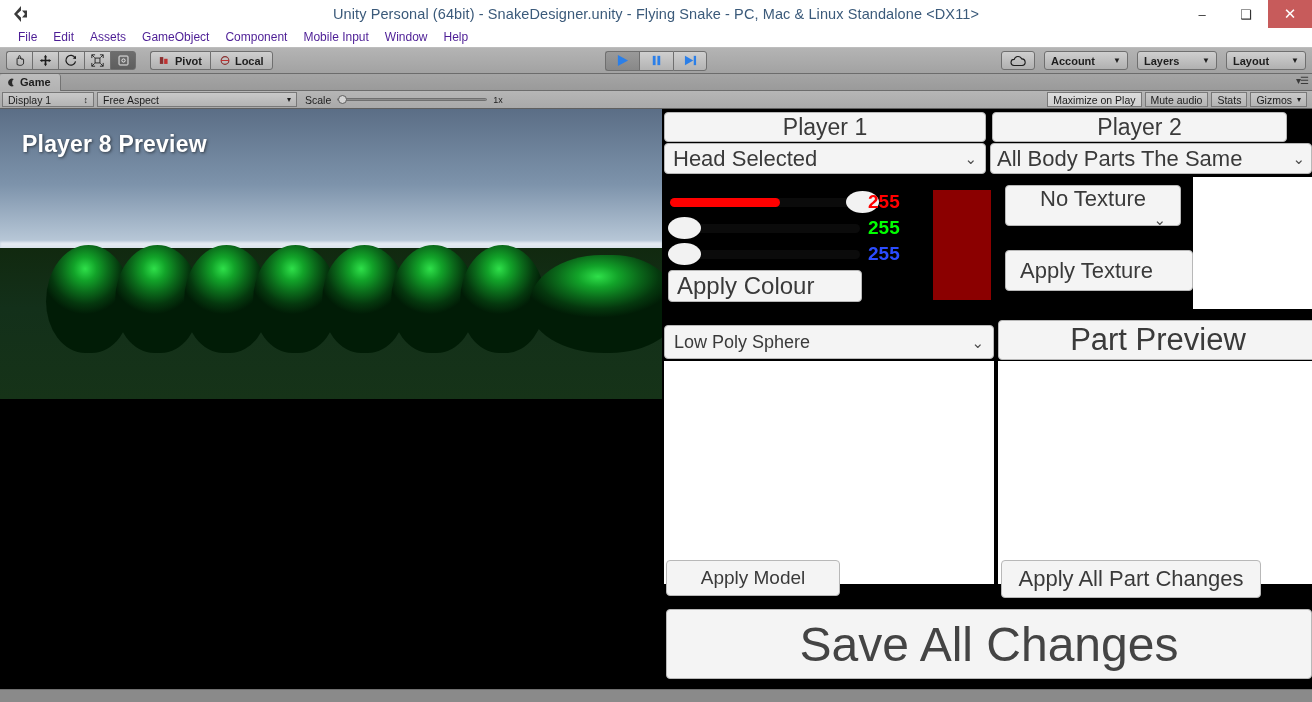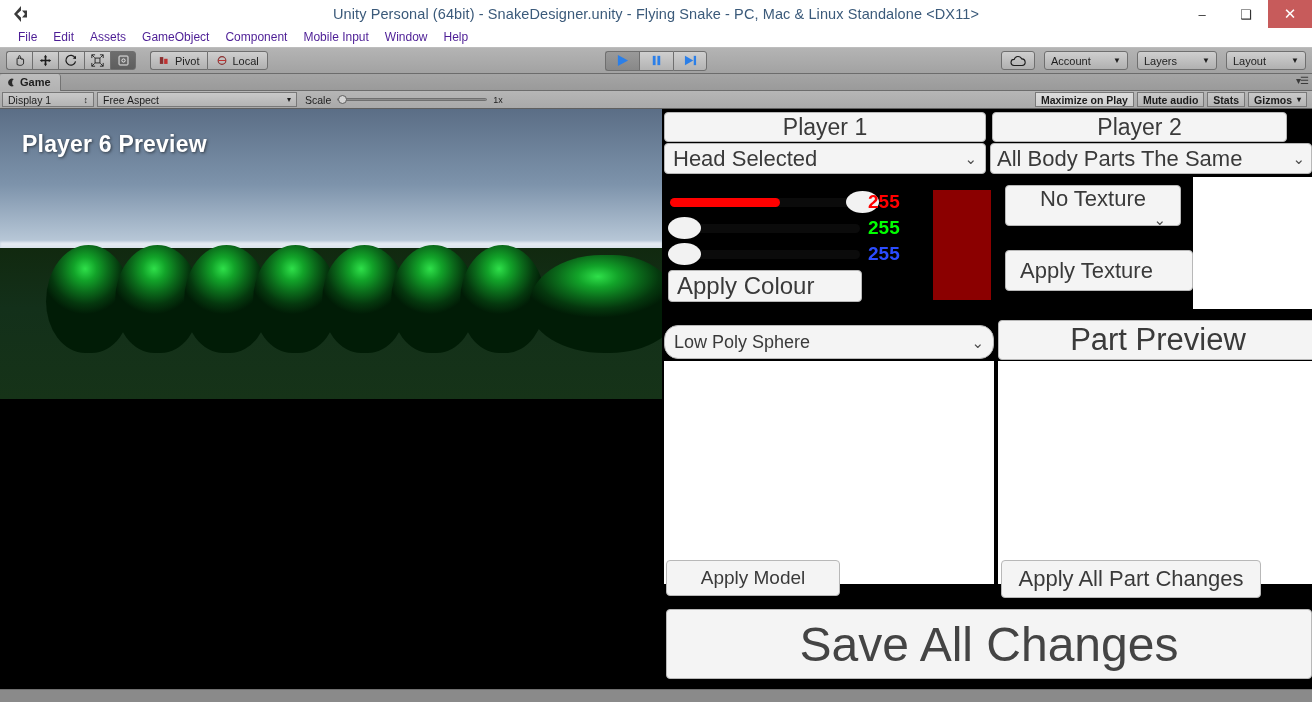--- a/index.html
+++ b/index.html
@@ -54,20 +54,21 @@
   }
 
   
   #toolbar {
     height: 26px;
     background: linear-gradient(#b4b4b4, #a2a2a2);
     border-bottom: 1px solid #6c6c6c;
     display: flex; align-items: center;
     padding: 0 6px;
     position: relative;
+    font-weight: bold;
   }
   .tgroup { display: flex; align-items: center; }
   .tbtn {
     height: 19px; min-width: 26px;
     background: linear-gradient(#cfcfcf,#b0b0b0);
     border: 1px solid #6f6f6f;
     border-right-width: 0;
     display: flex; align-items: center; justify-content: center;
     color: #1d1d1d; font-size: 11px;
     padding: 0 4px;
@@ -161,21 +162,21 @@
   #scale-track {
     width: 150px; height: 3px; background: #8c8c8c;
     border: 1px solid #6f6f6f; border-radius: 2px;
     position: relative; margin: 0 6px;
   }
   #scale-knob {
     position: absolute; left: 0; top: -4px;
     width: 9px; height: 9px; border-radius: 50%;
     background: #d4d4d4; border: 1px solid #5d5d5d;
   }
-  #gamebar-right { margin-left: auto; display: flex; font-weight: bold; }
+  #gamebar-right { margin-left: auto; display: flex; }
 
   
   #gameview {
     position: relative;
     width: 1312px; height: 580px;
     background: #000;
     overflow: hidden;
   }
 
   
@@ -294,21 +295,21 @@
   }
   #texture-preview {
     position: absolute; left: 531px; top: 68px;
     width: 119px; height: 132px;
     background: #ffffff;
   }
 
   #model-dd {
     position: absolute; left: 2px; top: 216px;
     width: 330px; height: 34px;
-    font-size: 18px; padding: 0 9px; border-radius: 14px;
+    font-size: 18px; padding: 0 9px;
   }
   #model-panel {
     position: absolute; left: 2px; top: 252px;
     width: 330px; height: 223px;
     background: #ffffff;
   }
   #apply-model {
     position: absolute; left: 4px; top: 451px;
     width: 174px; height: 36px;
     font-size: 19px; justify-content: center;
@@ -516,21 +517,21 @@
       <div class="snake green">
         <div class="seg"></div>
         <div class="seg"></div>
         <div class="seg"></div>
         <div class="seg"></div>
         <div class="seg"></div>
         <div class="seg"></div>
         <div class="seg"></div>
         <div class="seg tailseg"></div>
       </div>
-      <div class="scene-label">Player 6 Preview</div>
+      <div class="scene-label">Player 8 Preview</div>
     </div>
 
   </div>
 
   <div id="ui">
 
     <div id="p1-header" class="ubtn center">Player 1</div>
     <div id="p2-header" class="ubtn center">Player 2</div>
 
     <div id="p1-dd" class="ubtn">

